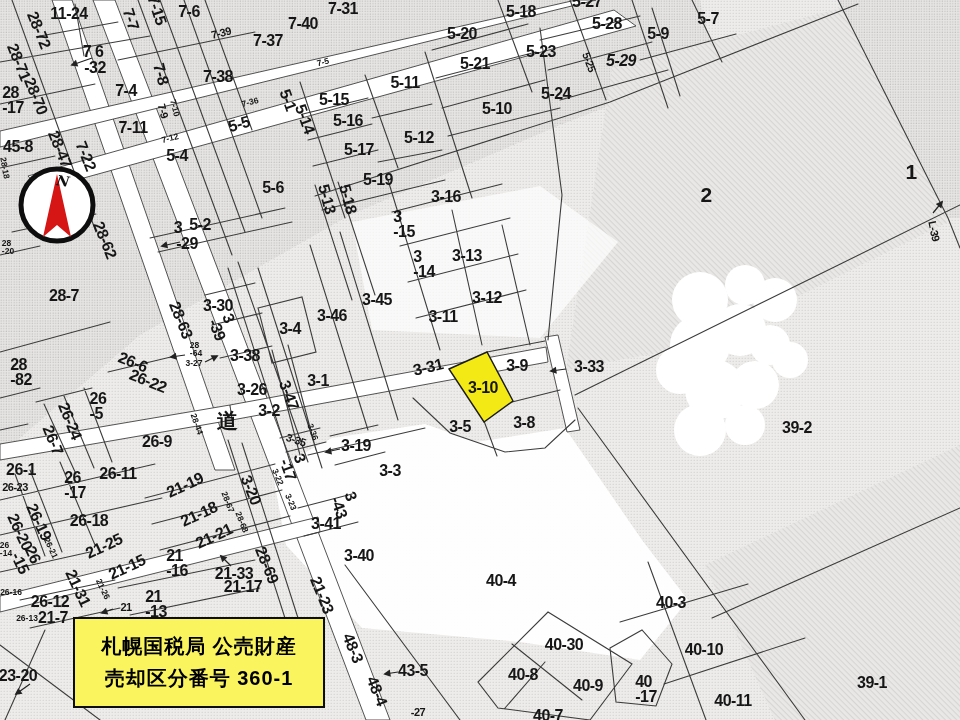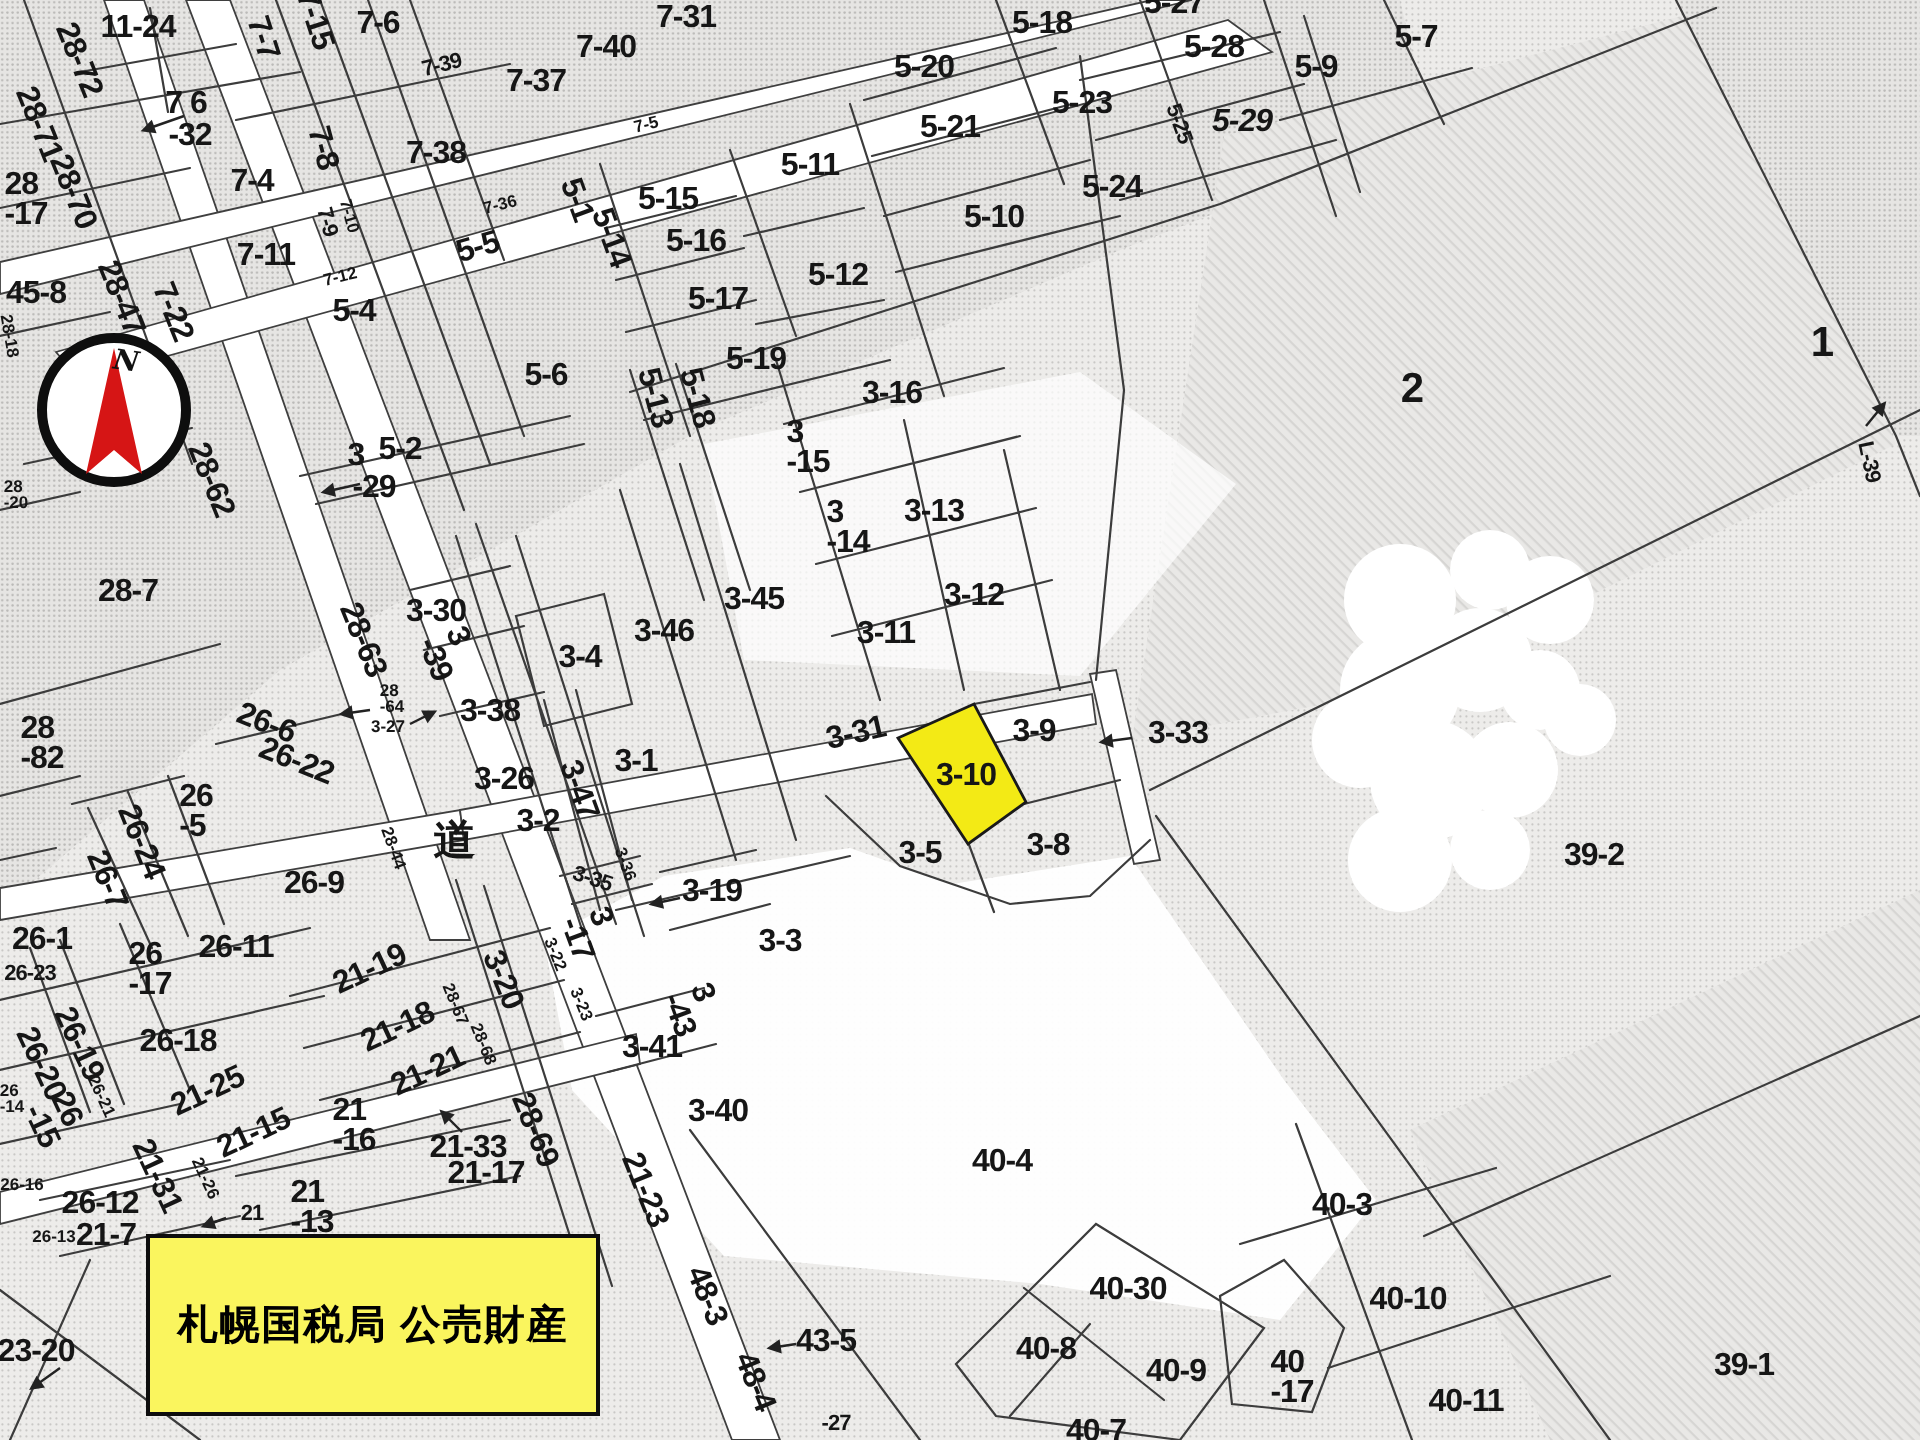--- a/index.html
+++ b/index.html
@@ -6,21 +6,21 @@
   #stage{position:relative;width:960px;height:720px;overflow:hidden;background:#edecea;
          font-family:"Liberation Sans",sans-serif;}
   #mapsvg{position:absolute;left:0;top:0;}
   #labels{position:absolute;left:0;top:0;width:960px;height:720px;}
   .lbl{position:absolute;color:#161616;font-weight:700;white-space:pre;line-height:0.95;
        transform:translate(-50%,-50%);letter-spacing:-0.5px;text-align:left;}
   .sz-n{font-size:16px;}
   .sz-s{font-size:11px;}
   .sz-t{font-size:8.5px;letter-spacing:0;}
   .sz-L{font-size:21px;}
-  #annobox{position:absolute;left:73px;top:617px;width:227px;height:91px;background:#faf55e;
+  #annobox{position:absolute;left:73px;top:617px;width:252px;height:91px;background:#faf55e;
            border:2.5px solid #0d0d0d;box-sizing:border-box;display:flex;flex-direction:column;
            justify-content:center;align-items:center;gap:5px;z-index:30;}
   #annobox .al{font-weight:700;font-size:20px;color:#000;letter-spacing:1px;white-space:nowrap;}
   #compassN{position:absolute;left:63px;top:181px;transform:translate(-50%,-50%) rotate(8deg);
             font-family:"DejaVu Serif","Liberation Serif",serif;font-style:italic;font-weight:700;
             font-size:14px;color:#111;z-index:21;}
 </style>
 </head>
 <body>
 
@@ -302,15 +302,16 @@
       <div class="lbl sz-n" style="left: 733px; top: 701px;">40-11</div>
       <div class="lbl sz-n" style="left: 548px; top: 716px;">40-7</div>
       <div class="lbl sz-n" style="left: 872px; top: 683px;">39-1</div>
       <div class="lbl sz-s" style="left: 418px; top: 712px;">-27</div>
     </div>
 
 <div id="compassN">N</div>
 
 <div id="annobox">
   <div class="al">札幌国税局 公売財産</div>
+  <div class="al">売却区分番号 360-1</div>
 </div>
 
 </div>
 
 </body></html>

